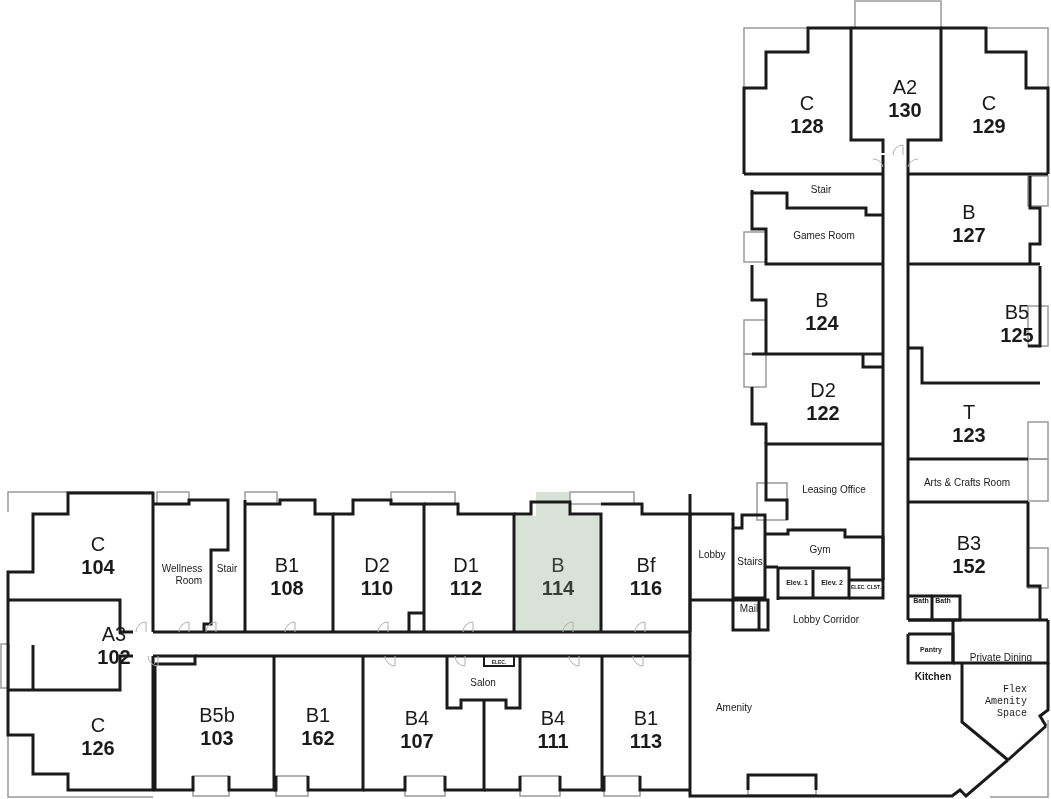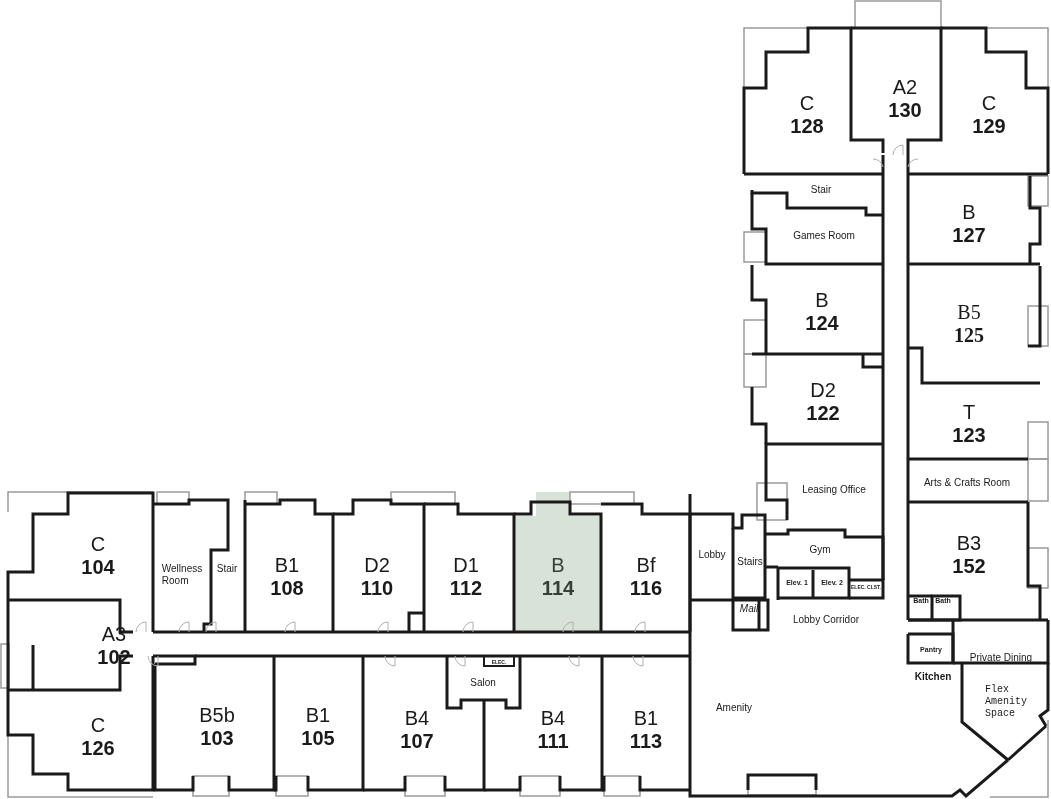--- a/index.html
+++ b/index.html
@@ -8,21 +8,21 @@
     .wall { fill:none; stroke:#1a1a1a; stroke-width:3; stroke-linejoin:miter; }
     .wall-thin { fill:none; stroke:#1a1a1a; stroke-width:2; }
     .ext { fill:none; stroke:#9a9a9a; stroke-width:1.5; }
     .door { fill:none; stroke:#b0b0b0; stroke-width:1; }
     .unit-area { fill:transparent; cursor:pointer; }
     .unit-area.highlight { fill:#d8e2d8; }
     .lbl { position:absolute; transform:translate(-50%,-50%); text-align:center; color:#1a1a1a; line-height:1.05; white-space:nowrap; pointer-events:none; }
     .lbl .type { display:block; font-size:20px; font-weight:400; }
     .lbl .num { display:block; font-size:20px; font-weight:700; margin-top:2px; }
     .lbl.hl .type, .lbl.hl .num { color:#334033; }
-    .room { position:absolute; transform:translate(-50%,-50%); text-align:left; font-size:10px; color:#1a1a1a; line-height:1.2; white-space:nowrap; pointer-events:none; }
+    .room { position:absolute; transform:translate(-50%,-50%); text-align:right; font-size:10px; color:#1a1a1a; line-height:1.2; white-space:nowrap; pointer-events:none; }
     .room.tiny { font-size:7px; font-weight:700; }
     .room.xtiny { font-size:5px; font-weight:700; }
   </style>
 </head>
 <body>
 
 <svg id="plan" viewBox="0 0 1051 799" xmlns="http://www.w3.org/2000/svg">
 
   <g>
     <polygon class="unit-area highlight" points="514,516 514,632 601,632 601,516 570,516 570,492 536,492 536,516"></polygon>
@@ -213,21 +213,21 @@
   <div class="lbl" style="left:646px;top:577px;">
       <span class="type">Bf</span>
       <span class="num">116</span>
     </div>
   <div class="lbl" style="left:217px;top:727px;">
       <span class="type">B5b</span>
       <span class="num">103</span>
     </div>
   <div class="lbl" style="left:318px;top:727px;">
       <span class="type">B1</span>
-      <span class="num">105</span>
+      <span class="num">162</span>
     </div>
   <div class="lbl" style="left:417px;top:730px;">
       <span class="type">B4</span>
       <span class="num">107</span>
     </div>
   <div class="lbl" style="left:553px;top:730px;">
       <span class="type">B4</span>
       <span class="num">111</span>
     </div>
   <div class="lbl" style="left:646px;top:730px;">
@@ -247,21 +247,21 @@
       <span class="num">129</span>
     </div>
   <div class="lbl" style="left:969px;top:224px;">
       <span class="type">B</span>
       <span class="num">127</span>
     </div>
   <div class="lbl" style="left:822px;top:312px;">
       <span class="type">B</span>
       <span class="num">124</span>
     </div>
-  <div class="lbl" style="left:969px;top:324px;font-family:Liberation Serif, serif;">
+  <div class="lbl" style="left:1017px;top:324px;">
       <span class="type">B5</span>
       <span class="num">125</span>
     </div>
   <div class="lbl" style="left:823px;top:402px;">
       <span class="type">D2</span>
       <span class="num">122</span>
     </div>
   <div class="lbl" style="left:969px;top:424px;">
       <span class="type">T</span>
       <span class="num">123</span>
@@ -277,21 +277,21 @@
 Room</div>
   <div class="room" style="left:227px;top:569px;">Stair</div>
   <div class="room" style="left:483px;top:683px;">Salon</div>
   <div class="room xtiny" style="left:499px;top:662px;">ELEC.</div>
   <div class="room" style="left:712px;top:555px;">Lobby</div>
   <div class="room" style="left:750px;top:562px;font-size:10px;">Stairs</div>
   <div class="room" style="left:820px;top:550px;">Gym</div>
   <div class="room tiny" style="left:797px;top:583px;">Elev. 1</div>
   <div class="room tiny" style="left:832px;top:583px;">Elev. 2</div>
   <div class="room xtiny" style="left:866px;top:587px;">ELEC. CLST.</div>
-  <div class="room" style="left:749px;top:609px;font-style:italic;">Mail</div>
+  <div class="room" style="left:749px;top:609px;">Mail</div>
   <div class="room" style="left:826px;top:620px;">Lobby Corridor</div>
   <div class="room" style="left:734px;top:708px;">Amenity</div>
   <div class="room" style="left:834px;top:490px;">Leasing Office</div>
   <div class="room" style="left:821px;top:190px;">Stair</div>
   <div class="room" style="left:824px;top:236px;">Games Room</div>
   <div class="room" style="left:967px;top:483px;">Arts &amp; Crafts Room</div>
   <div class="room tiny" style="left:921px;top:601px;">Bath</div>
   <div class="room tiny" style="left:943px;top:601px;">Bath</div>
   <div class="room tiny" style="left:931px;top:650px;">Pantry</div>
   <div class="room" style="left:1001px;top:642px;margin-top:16px;">Private Dining</div>

